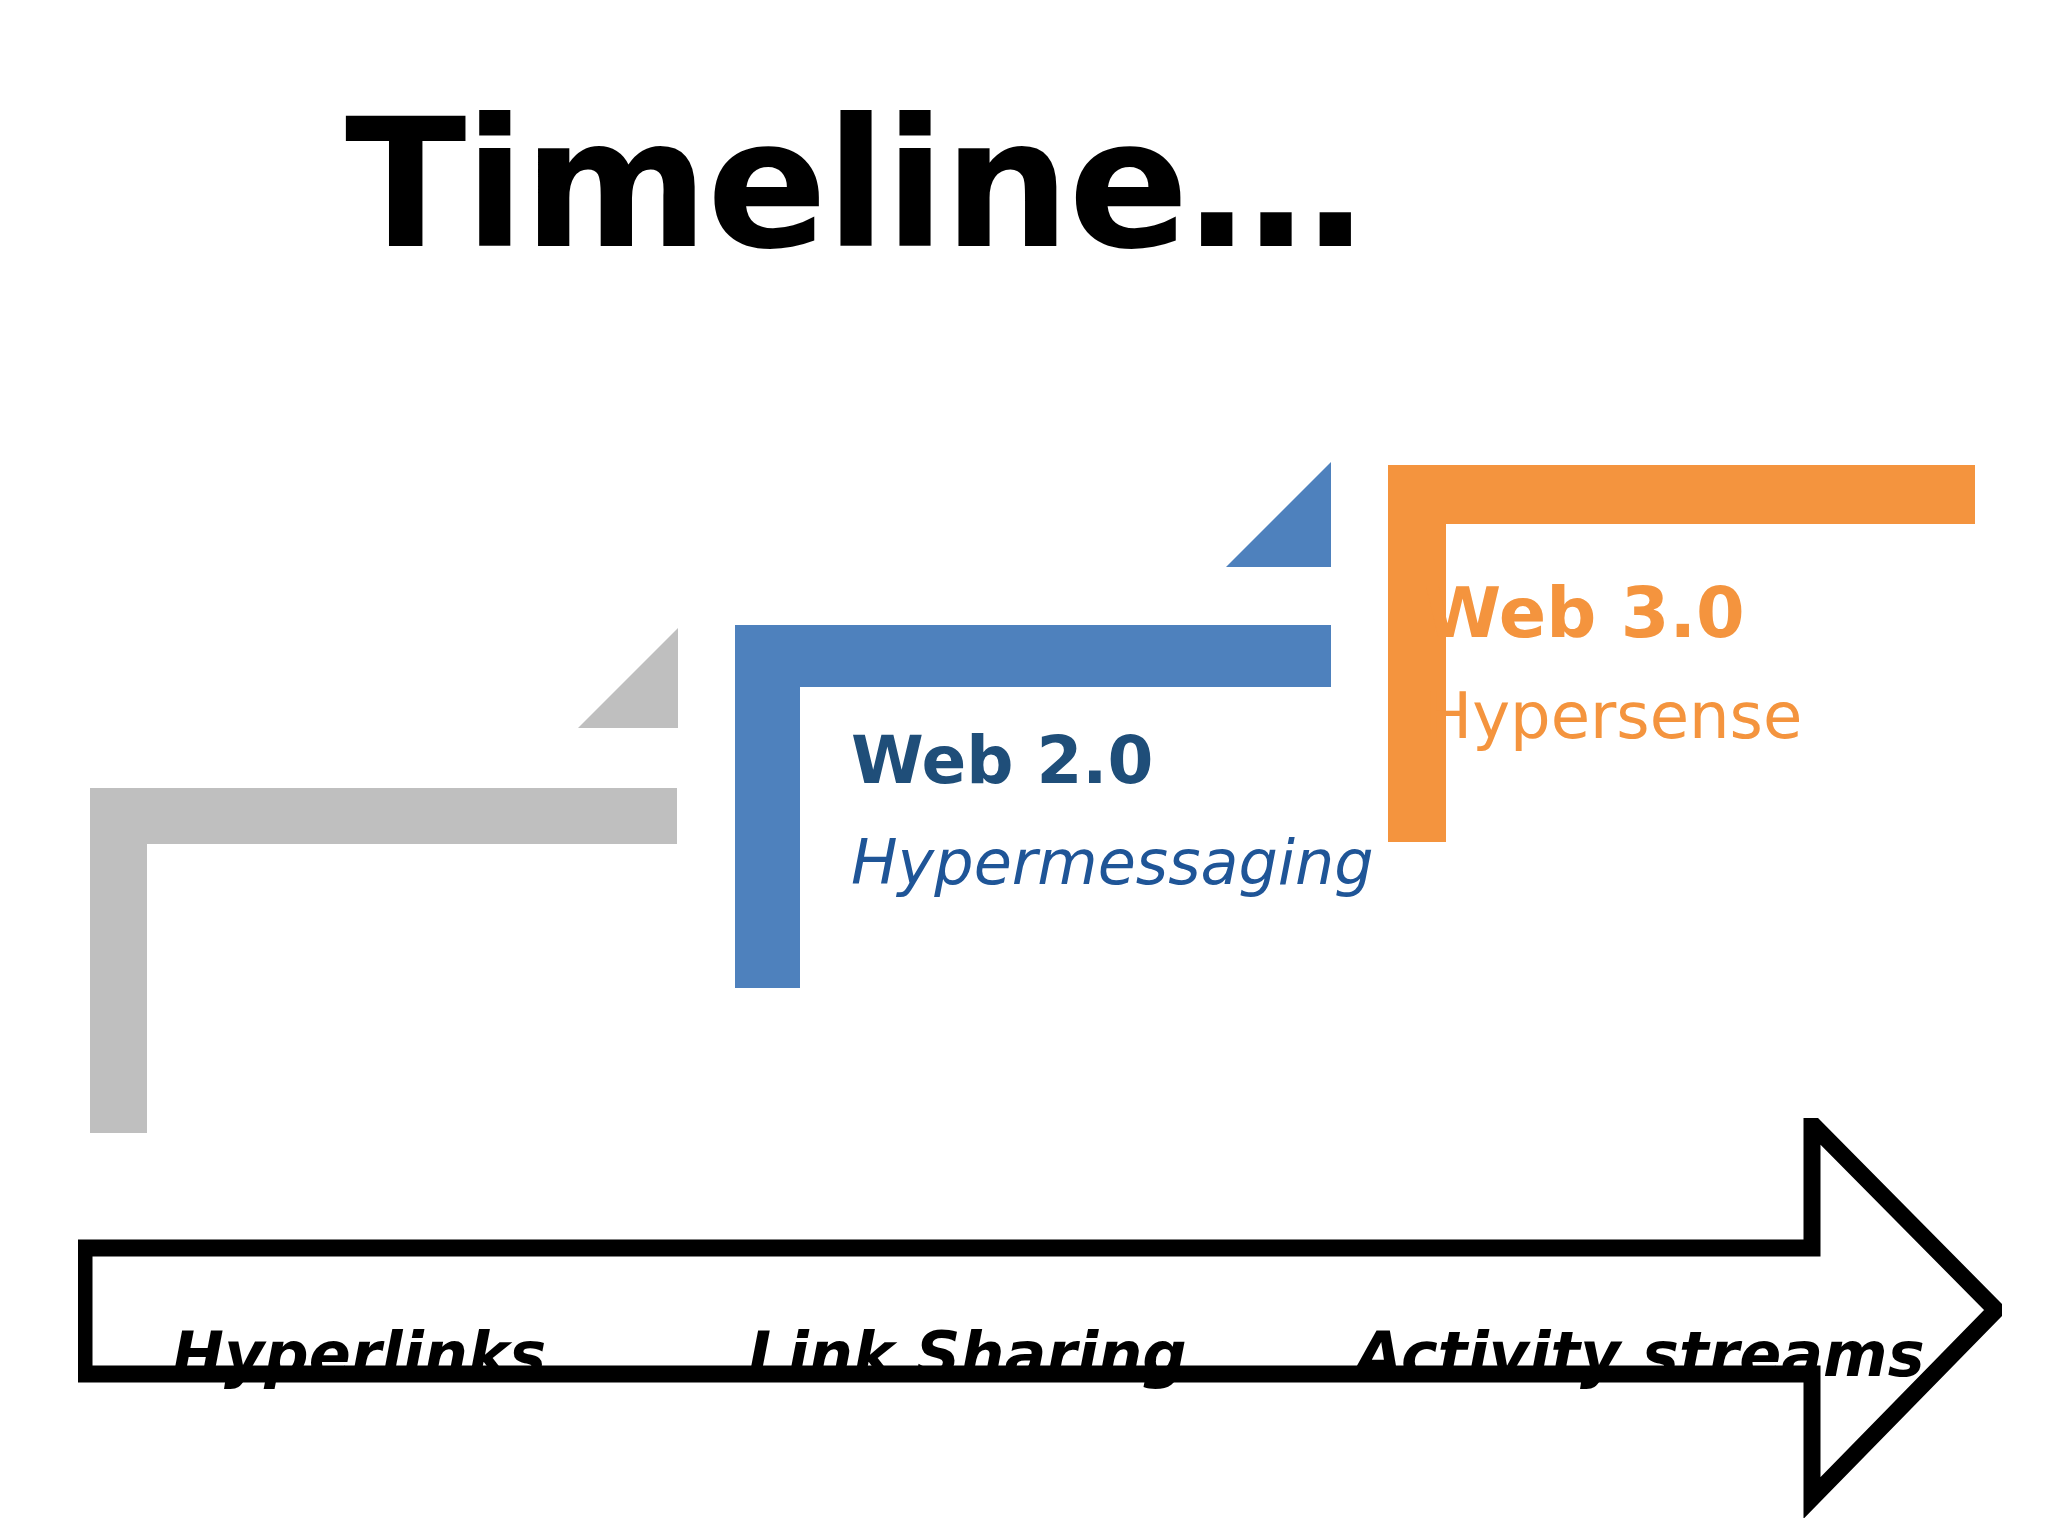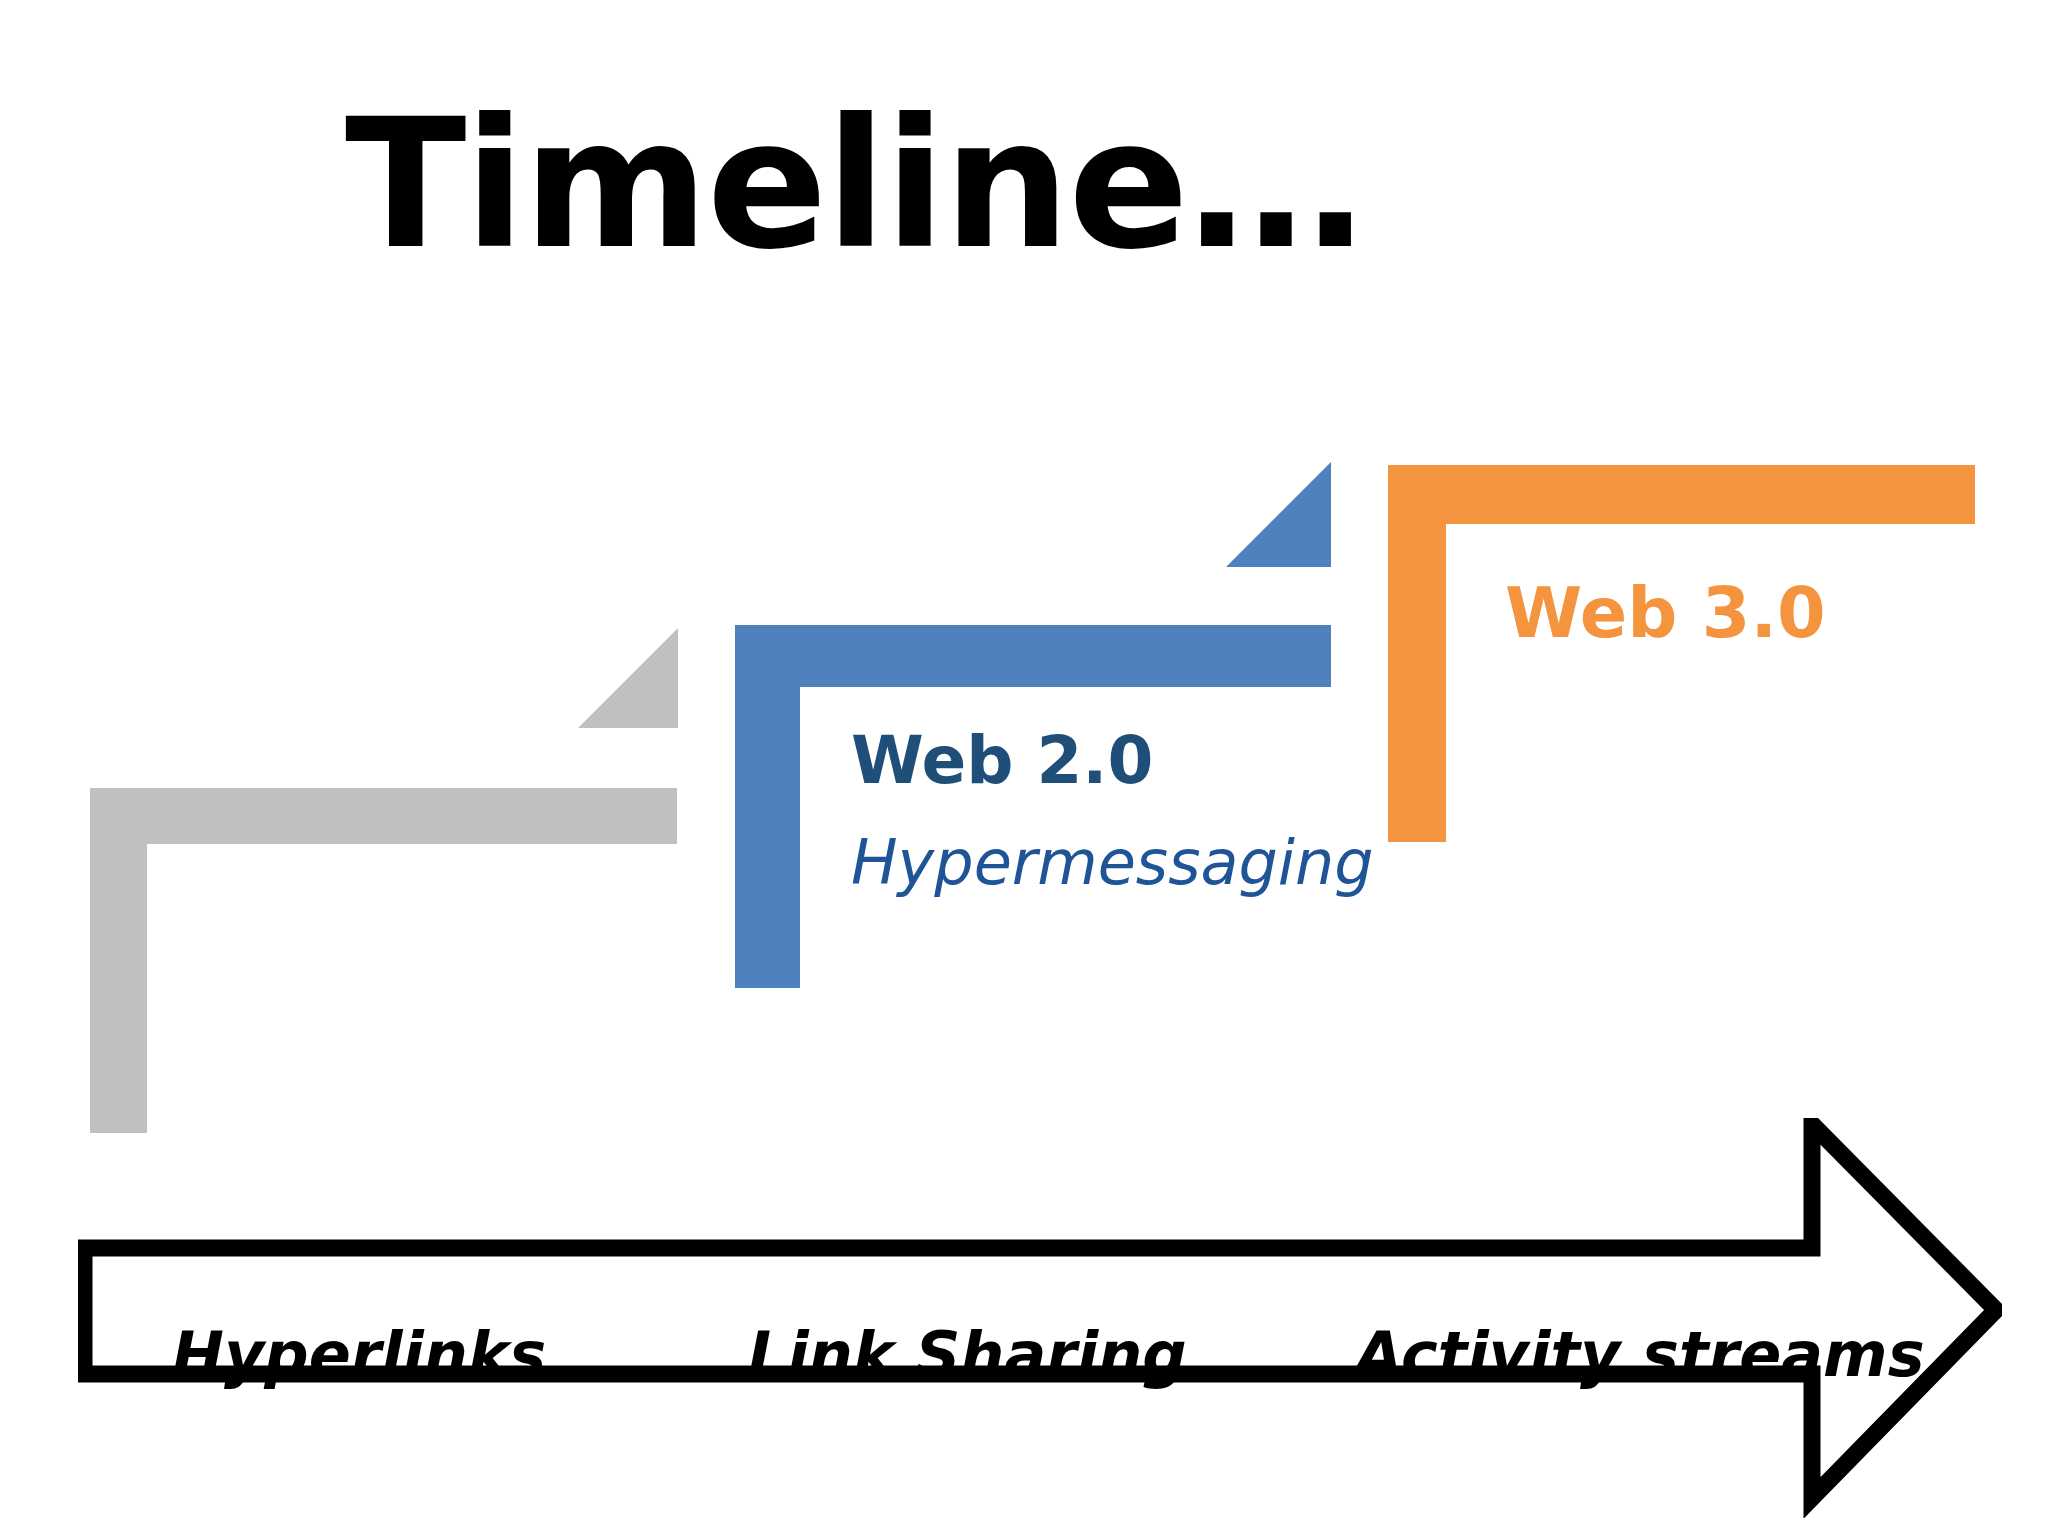--- a/index.html
+++ b/index.html
@@ -79,21 +79,21 @@
   }
 
   #label-web1 { left: 177px;  top: 862px; }
   #label-web1 .stage-title { font-size: 64px; color: #BFBFBF; }
   #label-web1 .stage-sub   { font-size: 60px; color: #BFBFBF; margin-top: 36px; }
 
   #label-web2 { left: 835px;  top: 728px; margin-left: 16px; }
   #label-web2 .stage-title { font-size: 66px; color: #1F4E79; }
   #label-web2 .stage-sub   { font-size: 62px; color: #1F5597; margin-top: 38px; font-style: italic; }
 
-  #label-web3 { left: 1505px; top: 578px; }
+  #label-web3 { left: 1424px; top: 578px; }
   #label-web3 .stage-title { font-size: 70px; color: #F4943E; }
   #label-web3 .stage-sub   { font-size: 64px; color: #F4943E; margin-top: 36px; }
 
   
   #arrow-wrap {
     position: absolute;
     left: 78px;
     top: 1118px;
     width: 1924px;
     height: 400px;
@@ -134,20 +134,21 @@
   <div class="stage-label" id="label-web2">
     <div class="stage-title">Web 2.0</div>
     <div class="stage-sub">Hypermessaging</div>
   </div>
 
   <div class="bracket-v" id="orange-v"></div>
   <div class="bracket-h" id="orange-h"></div>
 
   <div class="stage-label" id="label-web3">
     <div class="stage-title">Web 3.0</div>
+    <div class="stage-sub">Hypersense</div>
   </div>
 
   <div id="arrow-wrap">
     <svg id="arrow-svg" viewBox="0 0 1924 400" xmlns="http://www.w3.org/2000/svg">
       <polygon points="6,130 1734,130 1734,6 1918,192 1734,380 1734,256 6,256" fill="#FFFFFF" stroke="#000000" stroke-width="17" stroke-linejoin="miter"></polygon>
     </svg>
   </div>
 
   <div class="arrow-label" id="arrow-label-0">Hyperlinks</div>
   <div class="arrow-label" id="arrow-label-2">Activity streams</div>

